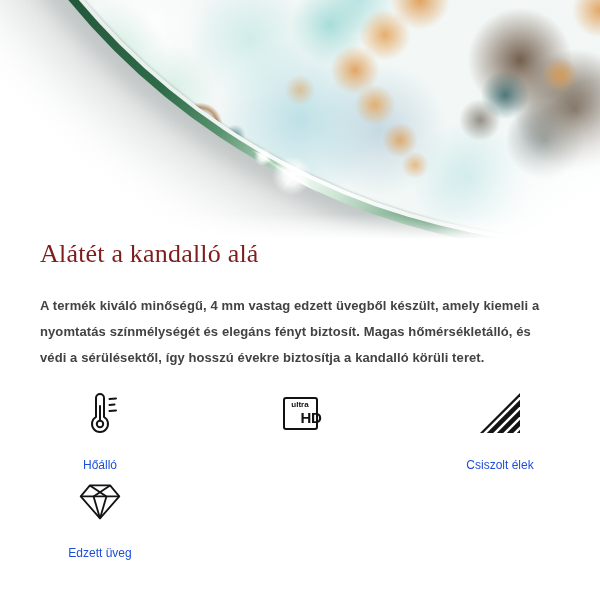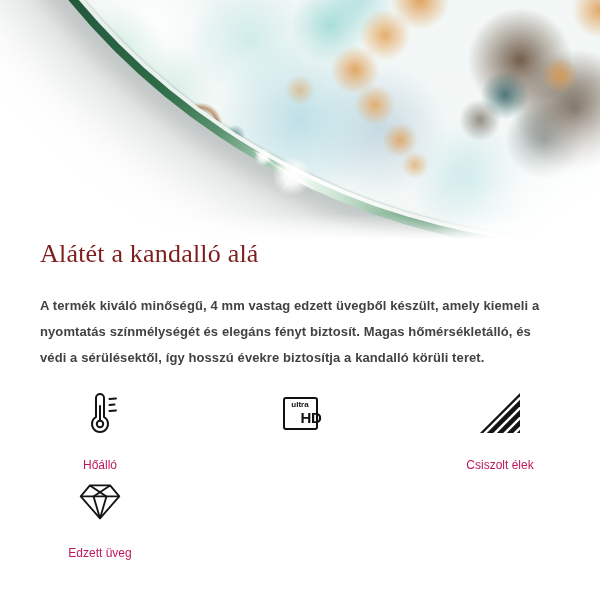--- a/index.html
+++ b/index.html
@@ -77,21 +77,21 @@
     margin:23px 0 0;max-width:502px;
     font-size:13px;line-height:26px;color:#424242;letter-spacing:.1px;font-weight:bold;
   }
   
   .features{
     margin-top:13px;display:grid;grid-template-columns:1fr 1fr 1fr;
     grid-auto-rows:88px;width:600px;
   }
   .feature{display:flex;flex-direction:column;align-items:center;justify-content:space-between;padding-top:4px;}
   .icon-wrap{height:50px;display:flex;align-items:center;justify-content:center;}
-  .feature-label{margin-top:13px;font-size:12px;color:#be185d;}
+  .feature-label{margin-top:13px;font-size:12px;color:#1d4ed8;}
   .icon-wrap svg{display:block;}
   .st{fill:none;stroke:#141414;stroke-width:2;}
   .uhd-box{
     width:31px;height:29px;border:2.5px solid #111;border-radius:3px;
     display:flex;flex-direction:column;align-items:center;justify-content:center;
     font-weight:700;color:#111;line-height:1;
   }
   .uhd-top{font-size:8px;letter-spacing:0;}
   .uhd-bottom{font-size:15px;margin-top:1px;letter-spacing:-.3px;margin-left:22px;}
 </style>

